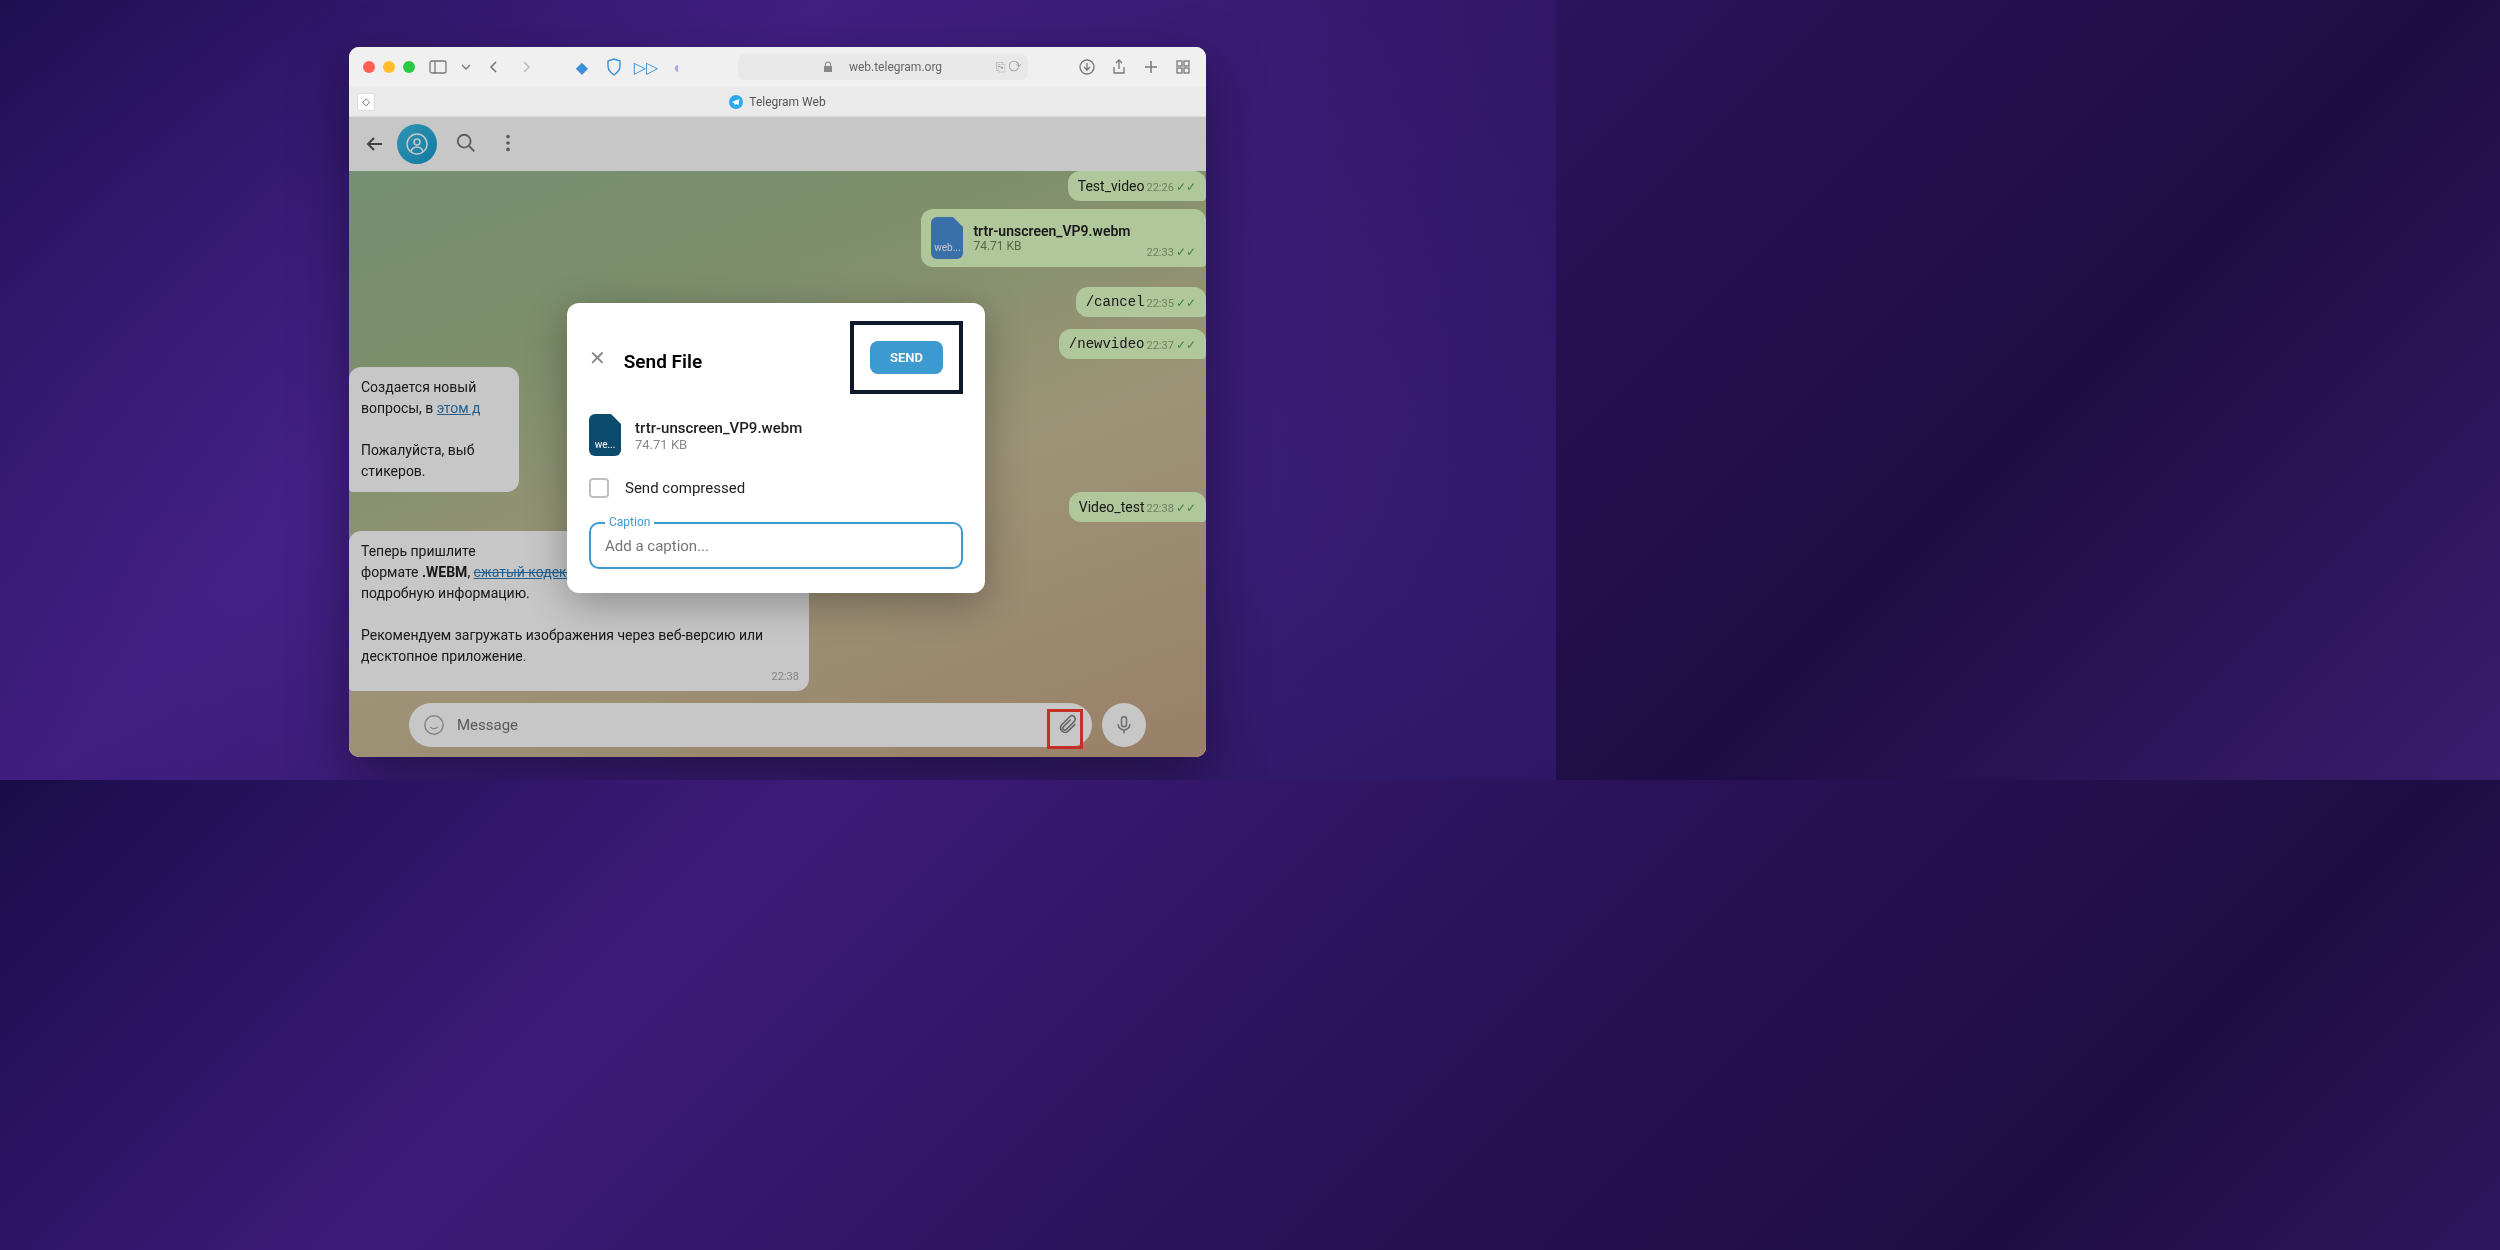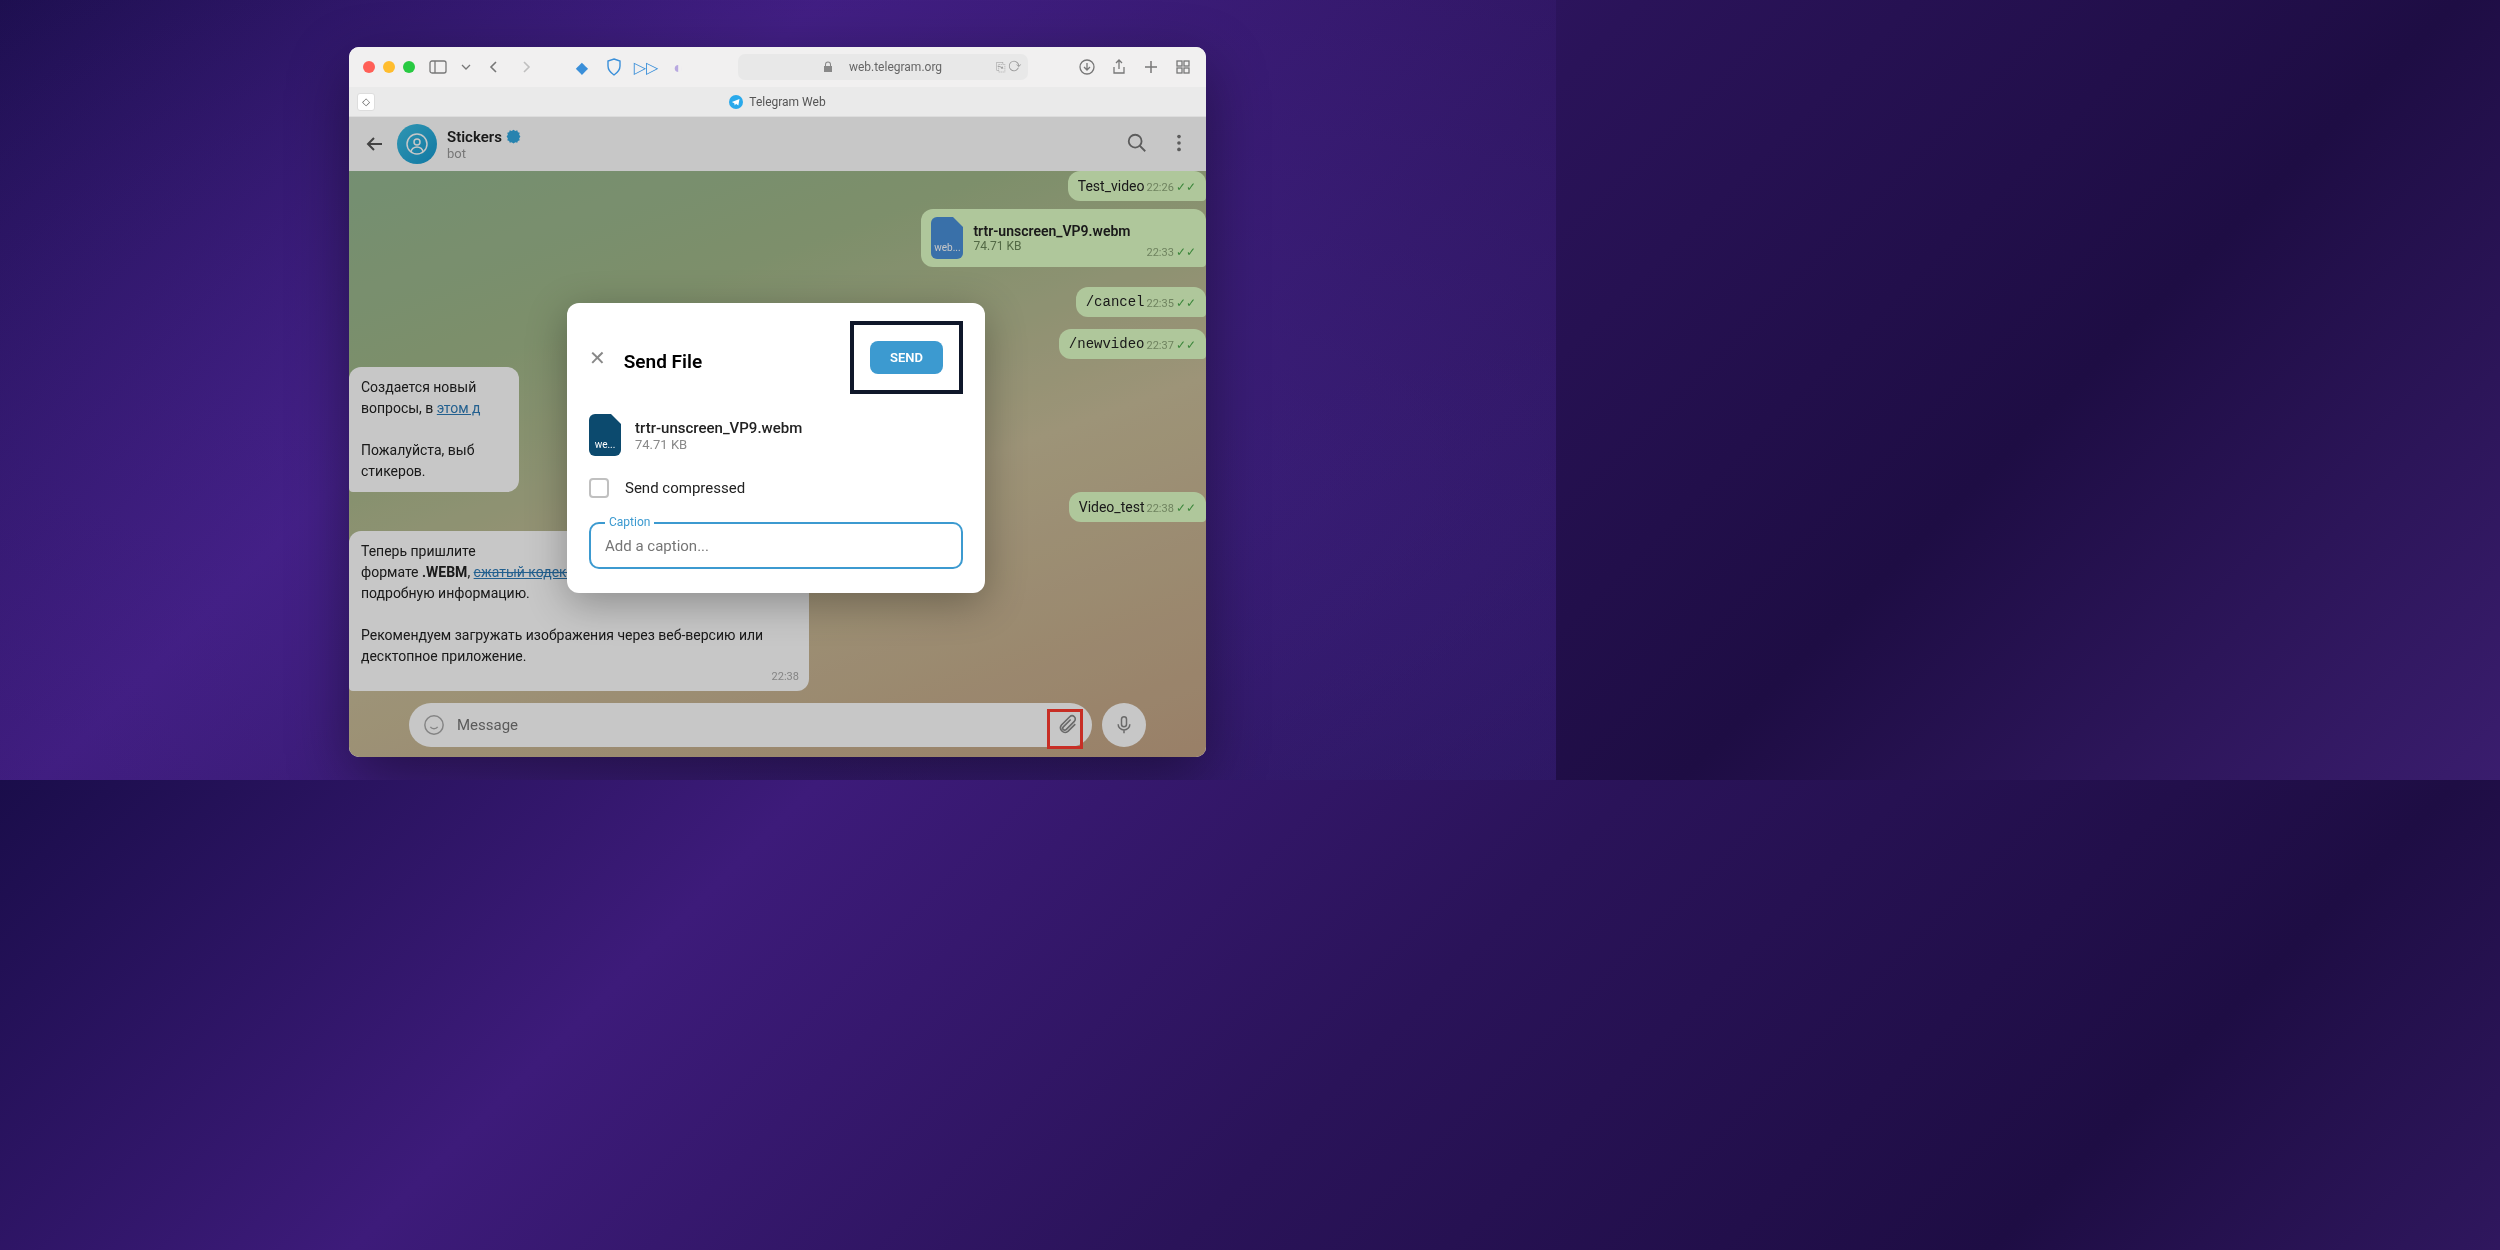--- a/index.html
+++ b/index.html
@@ -160,29 +160,20 @@
             <path d="M19 12H5M11 6l-6 6 6 6"></path>
           </svg>
         </div>
       <div class="avatar">
           <svg width="24" height="24" viewBox="0 0 24 24" fill="none" stroke="#fff" stroke-width="1.5">
             <circle cx="12" cy="10" r="3"></circle>
             <path d="M6 20c0-3 3-5 6-5s6 2 6 5"></path>
             <circle cx="12" cy="12" r="10"></circle>
           </svg>
         </div>
-      <div class="chat-title">
-        <div class="chat-name">
-            <span>Stickers</span>
-            <svg class="verif" viewBox="0 0 24 24" fill="currentColor">
-              <path d="M12 1l3 2 3-1 1 3 3 1-1 3 2 3-2 3 1 3-3 1-1 3-3-1-3 2-3-2-3 1-1-3-3-1 1-3-2-3 2-3-1-3 3-1 1-3 3 1zM10 15l-3-3 1.4-1.4L10 12.2l5.6-5.6L17 8z"></path>
-            </svg>
-          </div>
-        <div class="chat-sub">bot</div>
-      </div>
       <div class="hdr-icon">
           <svg width="22" height="22" viewBox="0 0 24 24" fill="none" stroke="currentColor" stroke-width="2">
             <circle cx="10" cy="10" r="7"></circle>
             <path d="M21 21l-6-6"></path>
           </svg>
         </div>
       <div class="hdr-icon">
           <svg width="22" height="22" viewBox="0 0 24 24" fill="currentColor">
             <circle cx="12" cy="5" r="2"></circle>
             <circle cx="12" cy="12" r="2"></circle>

